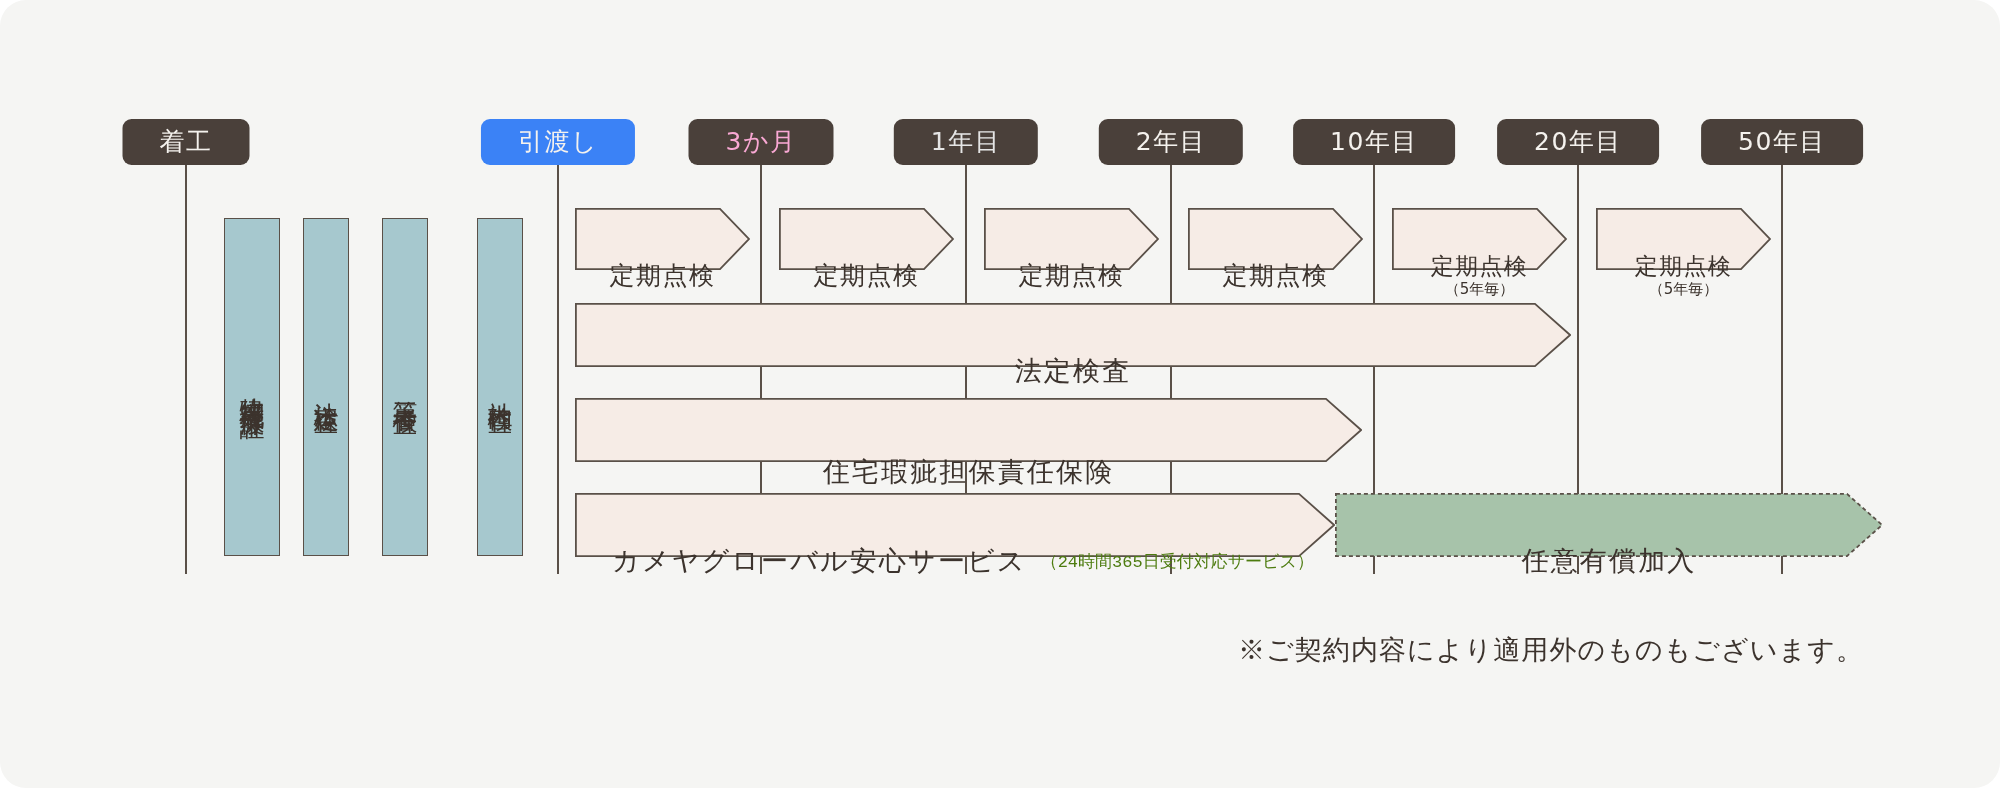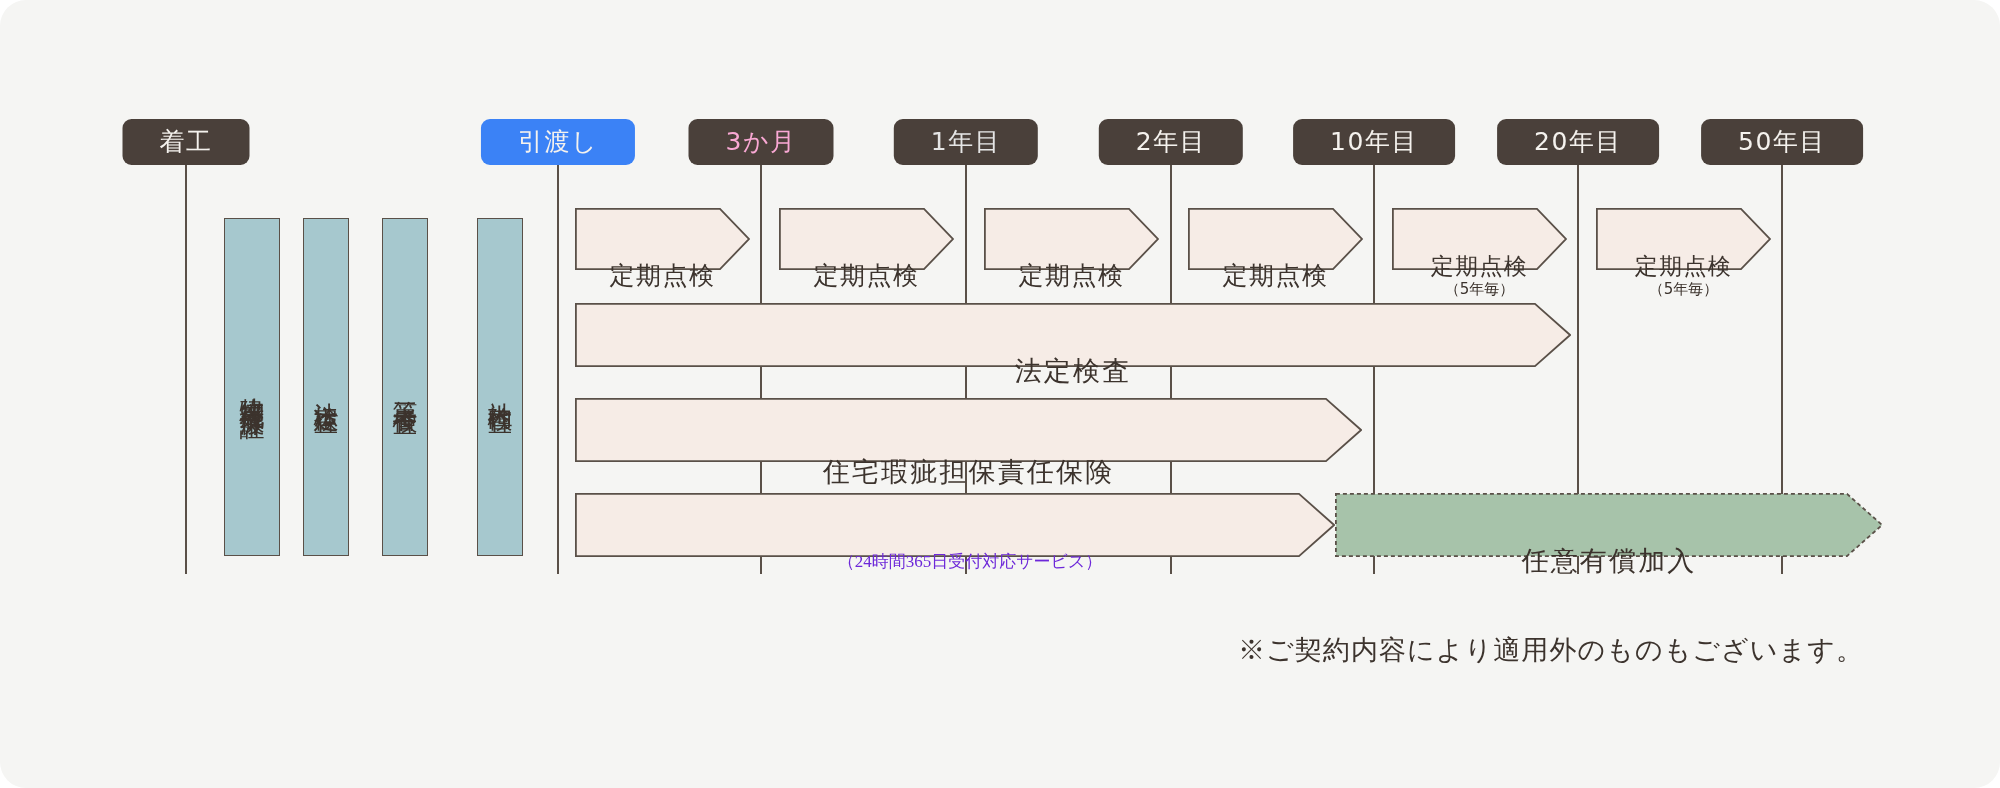--- a/index.html
+++ b/index.html
@@ -93,25 +93,25 @@
   }
   .bar-main {
     font-size: 27px;
     color: #3c332d;
     letter-spacing: 0.08em;
     white-space: nowrap;
     font-family: "DejaVu Sans", "Liberation Sans", sans-serif;
   }
   .bar-sub {
     font-size: 17px;
-    color: #6d28d9;
+    color: #4d7c0f;
     white-space: nowrap;
     margin-left: 14px;
     align-self: center;
-    font-family: Liberation Serif, serif;
+    font-family: Liberation Mono, monospace;
   }
   .row-flex {
     display: flex;
     align-items: center;
     flex-direction: row;
   }
   .footnote {
     position: absolute;
     font-size: 27px;
     color: #3c332d;
@@ -238,20 +238,21 @@
         </svg>
         <div class="chev-label" style="padding-right: 20px; justify-content: center;">
           <div class="bar-main">任意有償加入</div>
         </div>
       </div>
       <div class="chev-wrap" style="left: 575px; top: 493px; width: 760px; height: 64px;">
         <svg width="760" height="64" class="chev-svg">
           <polygon points="0.9,0.9 724.0,0.9 759.1,32.0 724.0,63.1 0.9,63.1" fill="#f6ece6" stroke="#5a5048" stroke-width="1.8" stroke-linejoin="miter"></polygon>
         </svg>
         <div class="chev-label left-align row-flex" style="align-items: center;">
+          <div class="bar-main">カメヤグローバル安心サービス</div>
           <div class="bar-sub">（24時間365日受付対応サービス）</div>
         </div>
       </div>
     </div>
 
   <div class="footnote" id="footnote" style="left:1238px; top:632px;">※ご契約内容により適用外のものもございます。</div>
 
 </div>
 
 </body></html>

